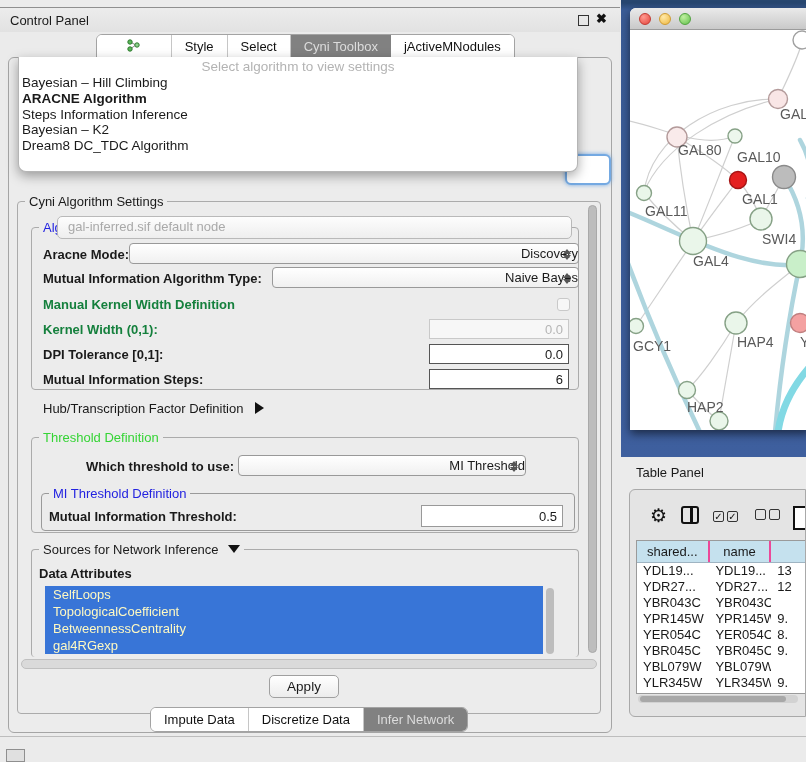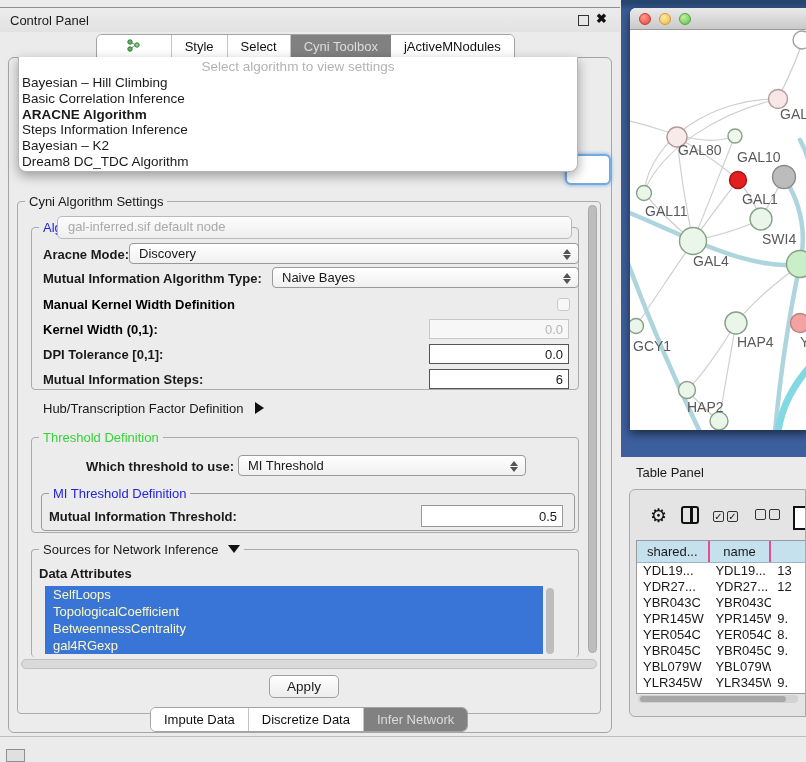--- a/index.html
+++ b/index.html
@@ -44,25 +44,25 @@
 
   
   .grp { position:absolute; border:1px solid #ababab; border-radius:4px; }
   .grp-title { position:absolute; top:-8px; left:7px; background:#ececec; padding:0 4px;
     font-size:13px; white-space:nowrap; }
   .blue-title { color:#2323e0; }
   .green-title { color:#35d435; }
 
   .lbl { position:absolute; font-size:13px; white-space:nowrap; }
   .b { font-weight:bold; }
-  .dim { color:#000000; }
+  .dim { color:#15803d; }
 
   .combo { position:absolute; height:21px; border:1px solid #999; border-radius:4px;
     background:linear-gradient(#ffffff,#f0f0f0); display:flex; align-items:center;
-    font-size:13px; padding-left:9px; }
+    font-size:13px; padding-left:9px;justify-content:flex-end; }
   .combo-arrows { position:absolute; right:7px; top:3px; width:8px; }
   .combo-arrows::before, .combo-arrows::after { content:""; display:block; width:0; height:0;
     border-left:4px solid transparent; border-right:4px solid transparent; margin:1.5px 0; }
   .combo-arrows::before { border-bottom:5px solid #555; }
   .combo-arrows::after  { border-top:5px solid #555; }
 
   .field { position:absolute; height:20px; background:#fff; border:1px solid #555;
     font-size:13px; display:flex; align-items:center; justify-content:flex-end; padding-right:5px; }
   .field.soft { border:1px solid #999; }
   .field.disabled { border:1px solid #c9c9c9; background:#f7f7f7; color:#b5b5b5; }
@@ -235,21 +235,20 @@
   <div id="v-scroll" class="abs" style="left:579px; top:147px;"></div>
   <div id="h-scroll" class="abs" style="left:12px; top:601px;"></div>
 
   <div id="apply-btn" class="abs" style="left:260px; top:617px;">Apply</div>
 </div>
 
 <div id="algo-popup" class="abs">
   <div id="algo-placeholder">Select algorithm to view settings</div>
   <div id="algo-items">
       <div class="algo-item">Bayesian – Hill Climbing</div>
-      <div class="algo-item">Basic Correlation Inference</div>
       <div class="algo-item sel">ARACNE Algorithm</div>
       <div class="algo-item">Steps Information Inference</div>
       <div class="algo-item">Bayesian – K2</div>
       <div class="algo-item">Dream8 DC_TDC Algorithm</div>
     </div>
 </div>
 
 <div id="bottom-tabs" class="abs tabbar">
     <div class="tab">
       <span>Impute Data</span>

